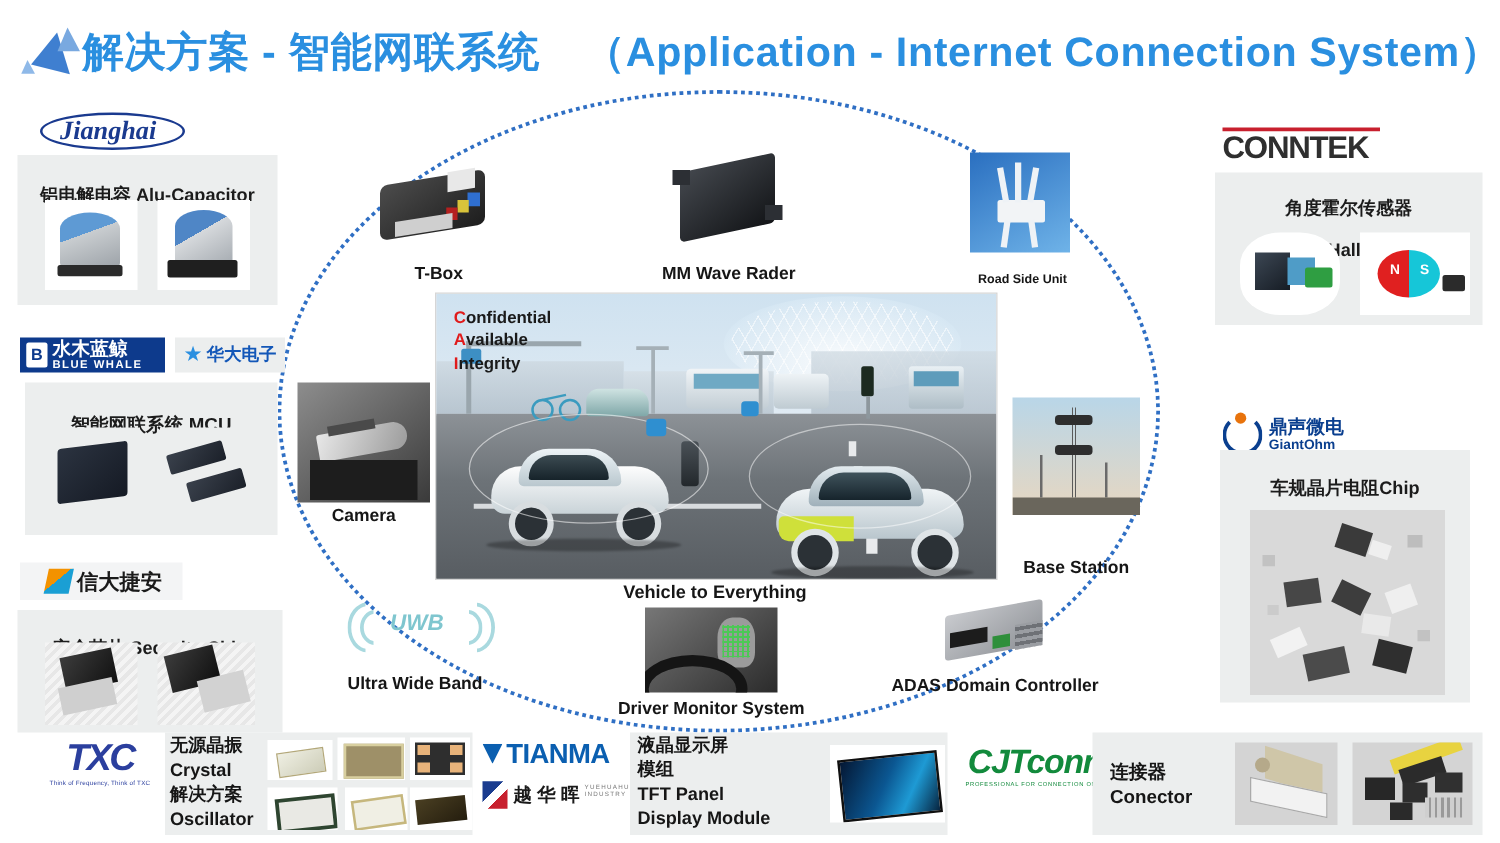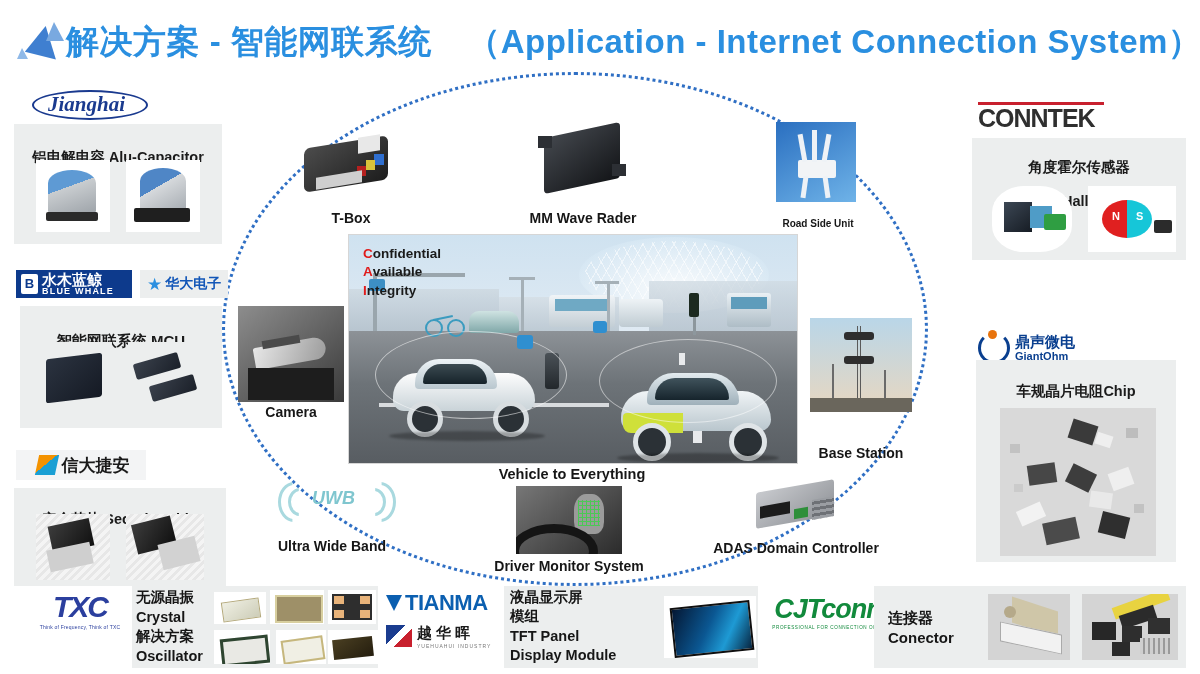--- a/index.html
+++ b/index.html
@@ -256,21 +256,21 @@
     </div>
   </div>
 
   <div>
     <div class="logo-box" style="left:386px;top:590px;width:124px;height:26px;background:transparent;justify-content:flex-start;">
       <span style="display:inline-block;width:16px;height:16px;background:#0b5fb0;margin-right:3px;clip-path:polygon(0 0,100% 0,50% 100%);"></span>
       <span class="brand tianma">TIANMA</span>
     </div>
     <div class="logo-box" style="left:386px;top:620px;width:124px;height:32px;background:transparent;justify-content:flex-start;">
       <span style="display:inline-block;width:26px;height:22px;margin-right:5px;background:linear-gradient(135deg,#1a3c8f 0 40%,#ffffff 40% 62%,#c8202e 62% 100%);"></span>
-      <span style="display:flex;flex-direction:column;">
+      <span style="display:flex;flex-direction:row;">
         <span class="brand yuehuahui">越华晖</span>
         <span class="small-note" style="position:static;font-size:5px;letter-spacing:1px;color:#777;">YUEHUAHUI INDUSTRY</span>
       </span>
     </div>
     <div class="panel" style="left:504px;top:586px;width:254px;height:82px;"></div>
     <div style="position:absolute;left:510px;top:588px;width:160px;font-size:14.5px;font-weight:bold;color:#161616;line-height:1.33;">
       <div>液晶显示屏</div>
       <div>模组</div>
       <div>TFT Panel</div>
       <div>Display Module</div>

